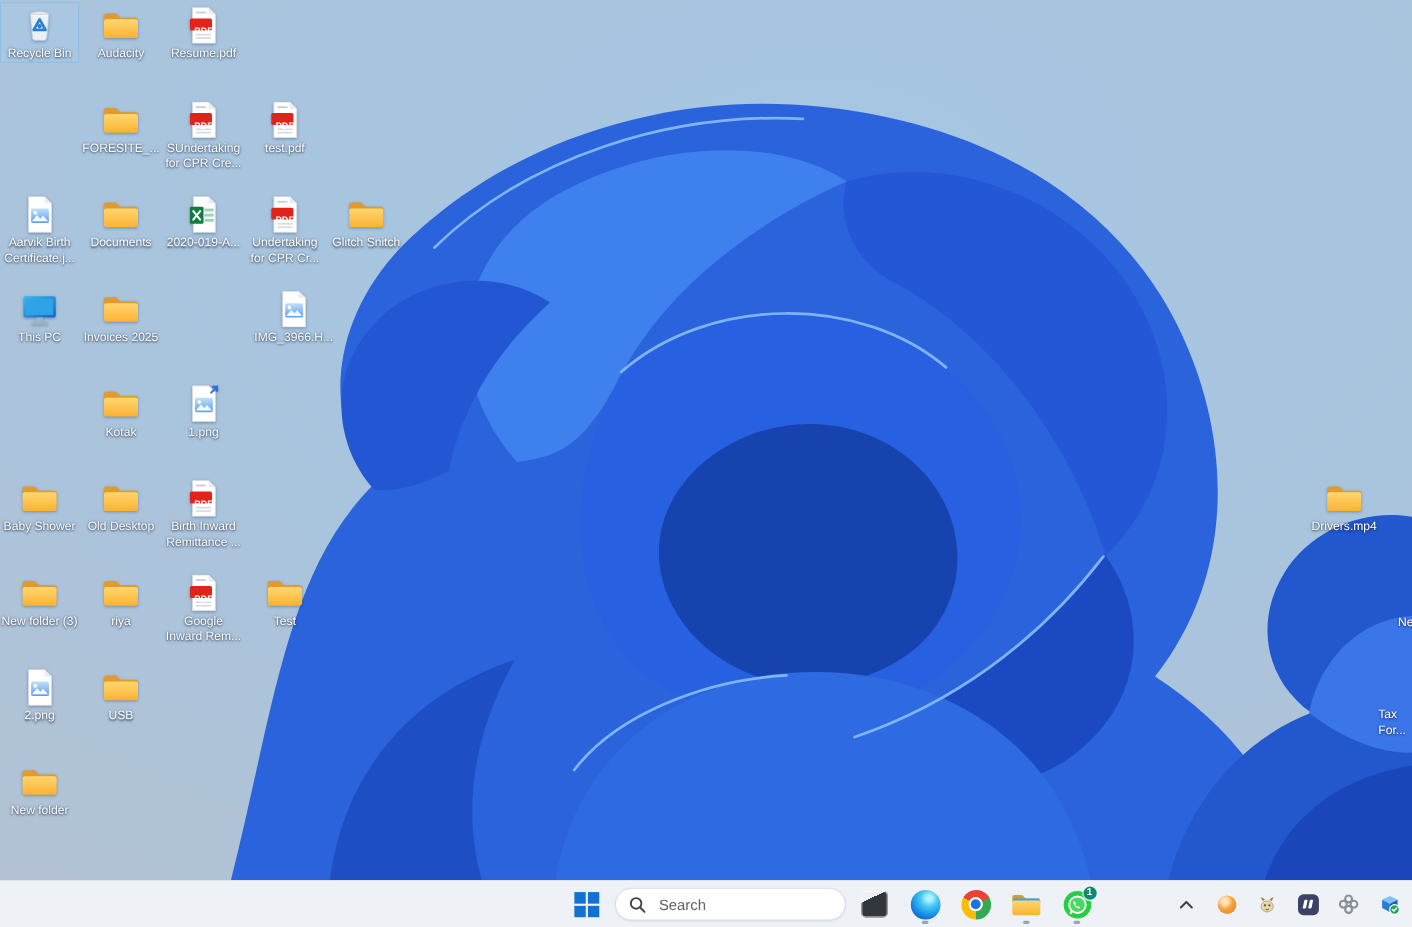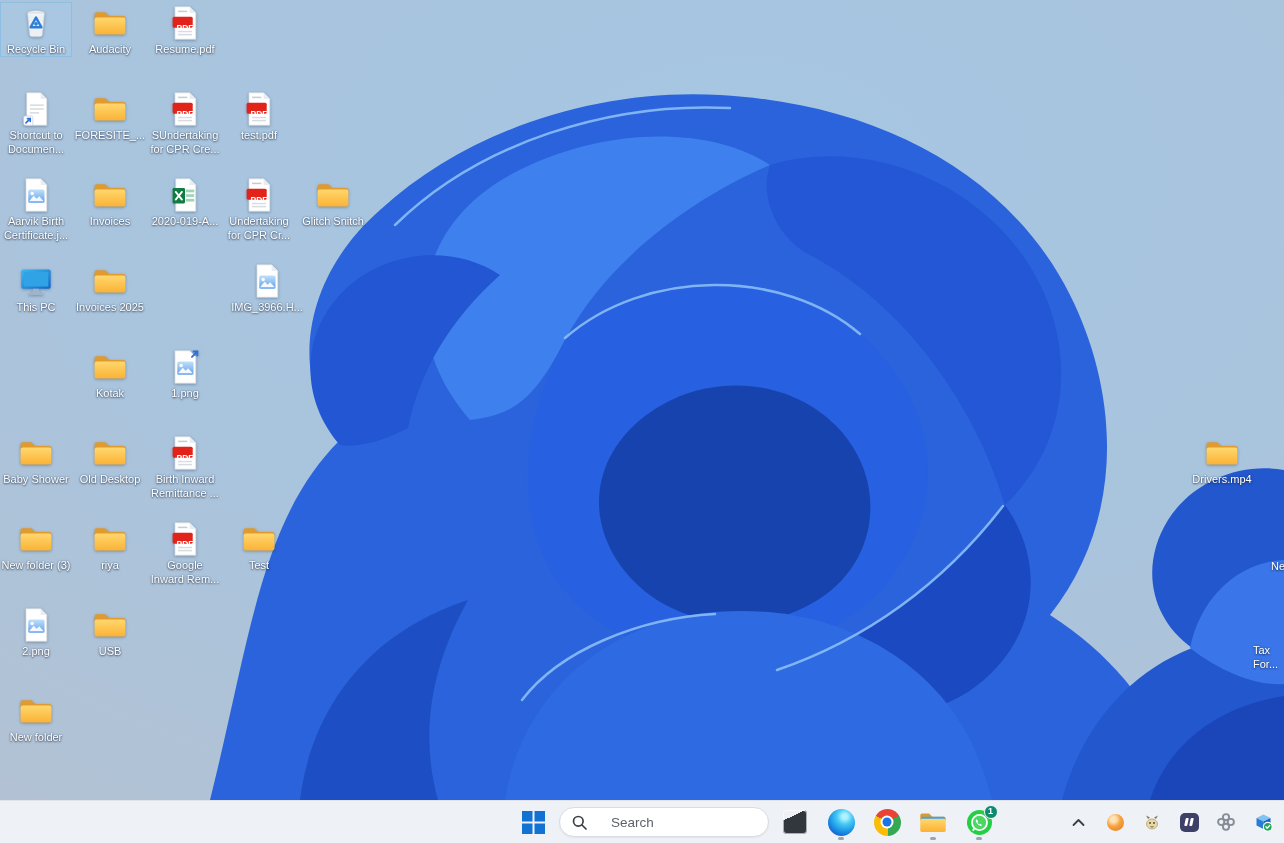--- a/index.html
+++ b/index.html
@@ -21,21 +21,21 @@
 
   
   #taskbar { position:absolute; left:0; bottom:0; width:1284px; height:43px;
              background:rgba(241,243,247,.97); border-top:1px solid rgba(0,0,0,.06); }
   .tb-center { position:absolute; left:513px; top:0; height:100%; display:flex; align-items:center; gap:6px; }
   .tb-btn { width:40px; height:40px; display:flex; align-items:center; justify-content:center;
             position:relative; border-radius:5px; cursor:pointer; }
   .run-dot { position:absolute; bottom:2px; left:50%; transform:translateX(-50%);
              width:6px; height:3px; border-radius:2px; background:#9aa4b2; }
 
-  .search-pill { display:flex; align-items:center; gap:24px; width:210px; height:30px;
+  .search-pill { display:flex; align-items:center; gap:12px; width:210px; height:30px;
                  background:#fff; border:1px solid #d9dce3; border-radius:15px; padding-left:12px;
                  box-shadow:0 1px 2px rgba(0,0,0,.06); }
   .search-pill input { border:none; outline:none; background:transparent; width:150px;
                        font-size:13.5px; color:#444; font-family:"Liberation Sans",sans-serif; }
   .search-pill input::placeholder { color:#5f6368; opacity:1; }
 
   .icon-window { width:24px; height:24px; border-radius:4px;
                  background:linear-gradient(155deg,#eef0f3 0 30%,#32363d 30% 100%);
                  box-shadow:0 0 0 1px rgba(255,255,255,.6) inset; }
   .icon-edge { width:27px; height:27px; border-radius:50%;
@@ -210,26 +210,20 @@
     <div class="lbl">Audacity</div>
   </div>
   <div class="cell" style="left:149px;top:2px">
     <svg class="ic">
         <use href="#sym-pdf"></use>
         <text x="17" y="25" text-anchor="middle" font-size="8.5" font-weight="bold" fill="#fff" font-family="Liberation Sans,sans-serif">PDF</text>
       </svg>
     <div class="lbl">Resume.pdf</div>
   </div>
 
-  <div class="cell" style="left:0px;top:88px">
-    <svg class="ic">
-        <use href="#sym-shortcut-doc"></use>
-      </svg>
-    <div class="lbl">Shortcut to Documen...</div>
-  </div>
   <div class="cell" style="left:74px;top:88px">
     <svg class="ic">
         <use href="#sym-folder"></use>
       </svg>
     <div class="lbl">FORESITE_...</div>
   </div>
   <div class="cell" style="left:149px;top:88px">
     <svg class="ic">
         <use href="#sym-pdf"></use>
         <text x="17" y="25" text-anchor="middle" font-size="8.5" font-weight="bold" fill="#fff" font-family="Liberation Sans,sans-serif">PDF</text>
@@ -247,21 +241,21 @@
   <div class="cell" style="left:0px;top:174px">
     <svg class="ic">
         <use href="#sym-image"></use>
       </svg>
     <div class="lbl">Aarvik Birth Certificate.j...</div>
   </div>
   <div class="cell" style="left:74px;top:174px">
     <svg class="ic">
         <use href="#sym-folder"></use>
       </svg>
-    <div class="lbl">Invoices</div>
+    <div class="lbl">Documents</div>
   </div>
   <div class="cell" style="left:149px;top:174px">
     <svg class="ic">
         <use href="#sym-excel"></use>
       </svg>
     <div class="lbl">2020-019-A...</div>
   </div>
   <div class="cell" style="left:223px;top:174px">
     <svg class="ic">
         <use href="#sym-pdf"></use>

